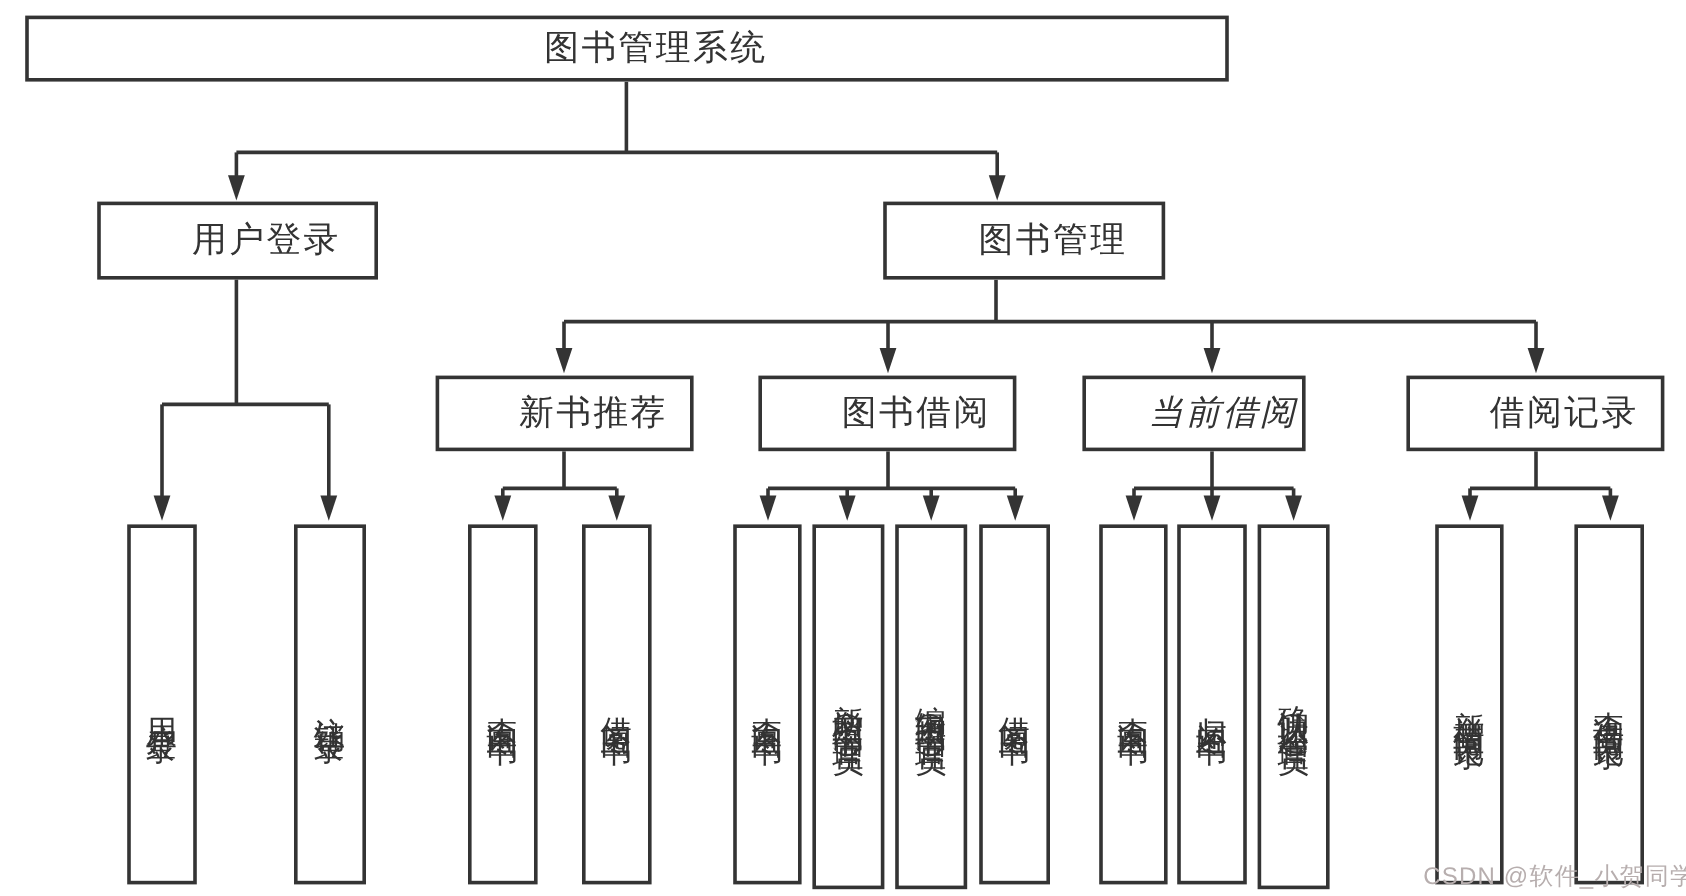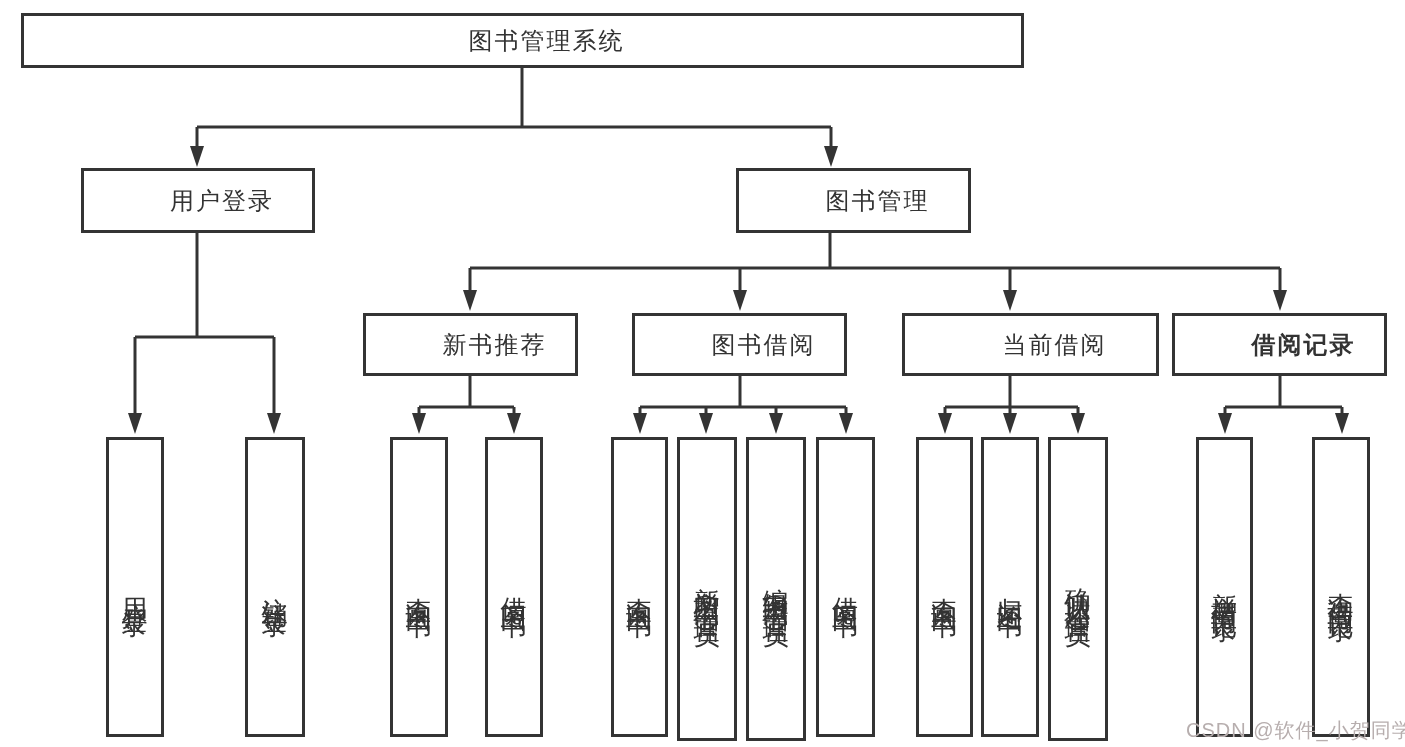--- a/index.html
+++ b/index.html
@@ -15,21 +15,21 @@
     position:absolute;
     box-sizing:border-box;
     background:#ffffff;
     border:3px solid #343434;
     color:#333333;
     display:flex;
     align-items:center;
     justify-content:center;
     line-height:1;
   }
-  .h-label { font-size:24px; letter-spacing:2px;padding-left:48px; }
+  .h-label { font-size:29px; letter-spacing:2px;padding-left:48px; }
   .v-label {
     writing-mode:vertical-rl;
     text-orientation:mixed;
     font-size:26px;
     letter-spacing:5px;
   }
   .watermark {
     position:absolute;
     left:1186px; top:717px;
     font-size:20px;
@@ -113,22 +113,22 @@
     </g>
   </svg>
 
   <div class="node h-label" style="left:21px; top:13px; width:1003px; height:55px;">图书管理系统</div>
 
   <div class="node h-label" style="left:81px; top:168px; width:234px; height:65px;">用户登录</div>
   <div class="node h-label" style="left:736px; top:168px; width:235px; height:65px;">图书管理</div>
 
   <div class="node h-label" style="left:632px; top:313px; width:215px; height:63px;">图书借阅</div>
   <div class="node h-label" style="left:363px; top:313px; width:215px; height:63px;">新书推荐</div>
-  <div class="node h-label" style="left:902px; top:313px; width:257px; height:63px;">当前借阅</div>
-  <div class="node h-label" style="left:1172px; top:313px; width:215px; height:63px;font-weight:bold;">借阅记录</div>
+  <div class="node h-label" style="left:902px; top:313px; width:186px; height:63px;font-style:italic;">当前借阅</div>
+  <div class="node h-label" style="left:1172px; top:313px; width:215px; height:63px;">借阅记录</div>
 
   <div class="node v-label" style="left:106px; top:437px; width:58px; height:300px;">用户登录</div>
   <div class="node v-label" style="left:245px; top:437px; width:60px; height:300px;">注销登录</div>
 
   <div class="node v-label" style="left:390px; top:437px; width:58px; height:300px;">查询图书</div>
   <div class="node v-label" style="left:485px; top:437px; width:58px; height:300px;">借阅图书</div>
 
   <div class="node v-label" style="left:611px; top:437px; width:57px; height:300px;">查询图书</div>
   <div class="node v-label" style="left:677px; top:437px; width:60px; height:304px;">新增图书（管理员）</div>
   <div class="node v-label" style="left:746px; top:437px; width:60px; height:304px;">编辑图书（管理员）</div>

